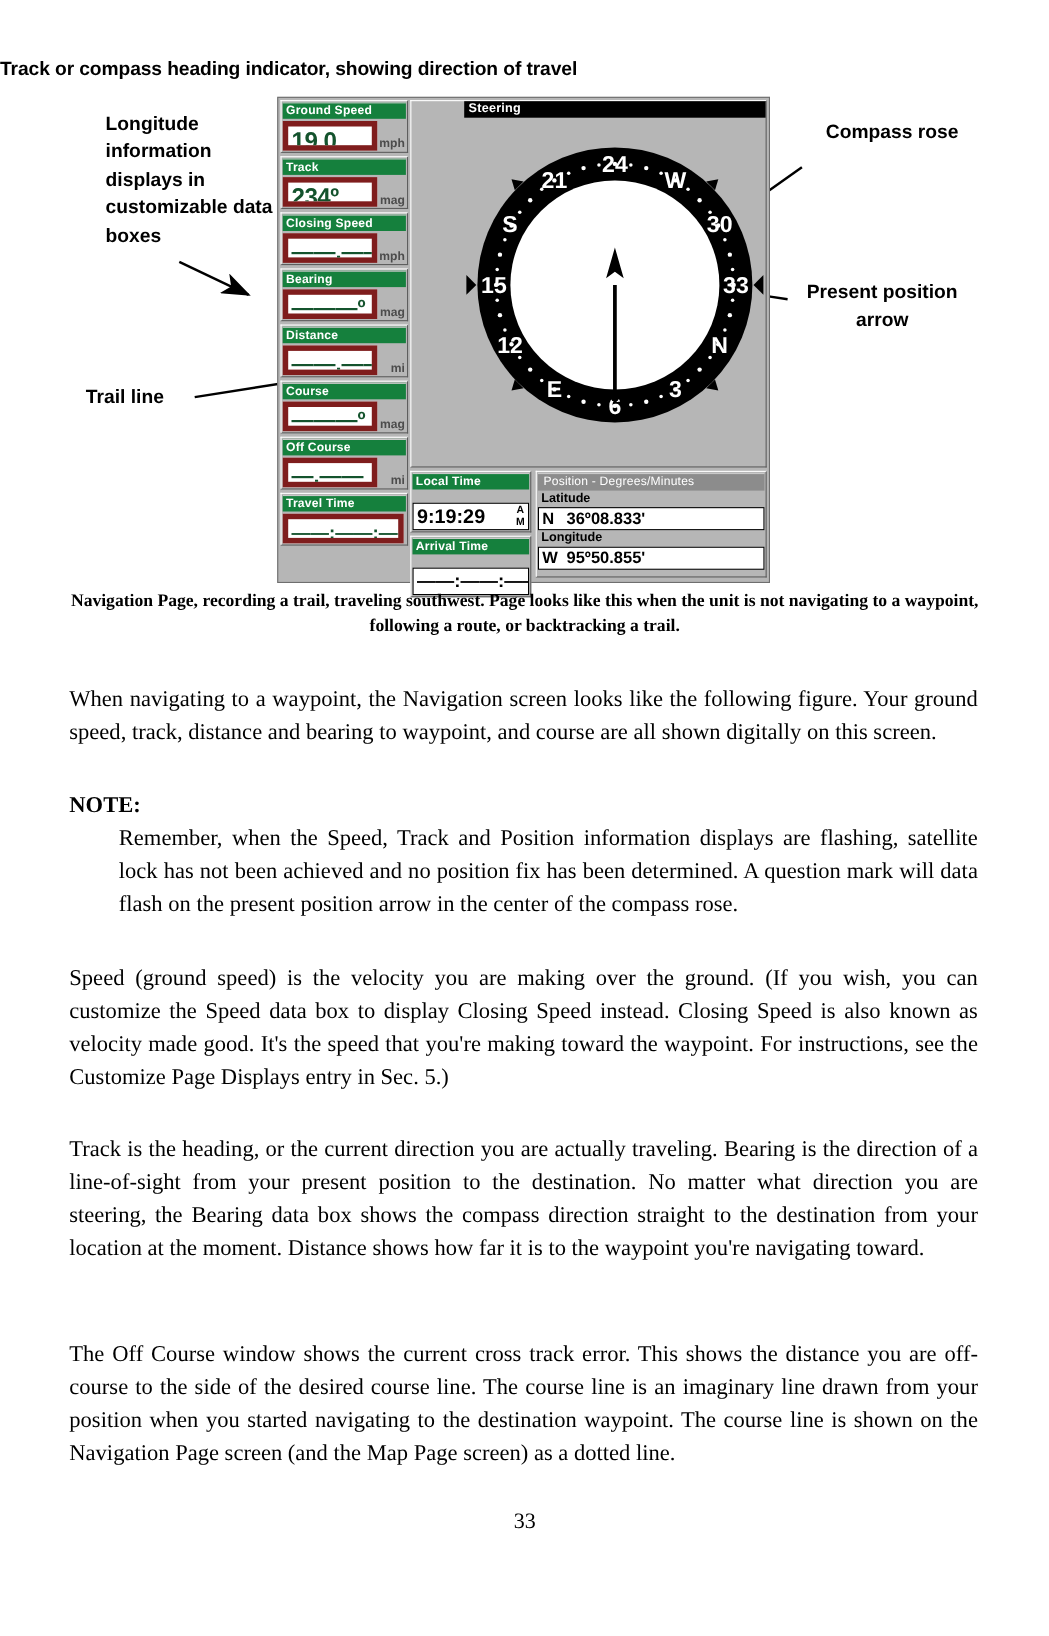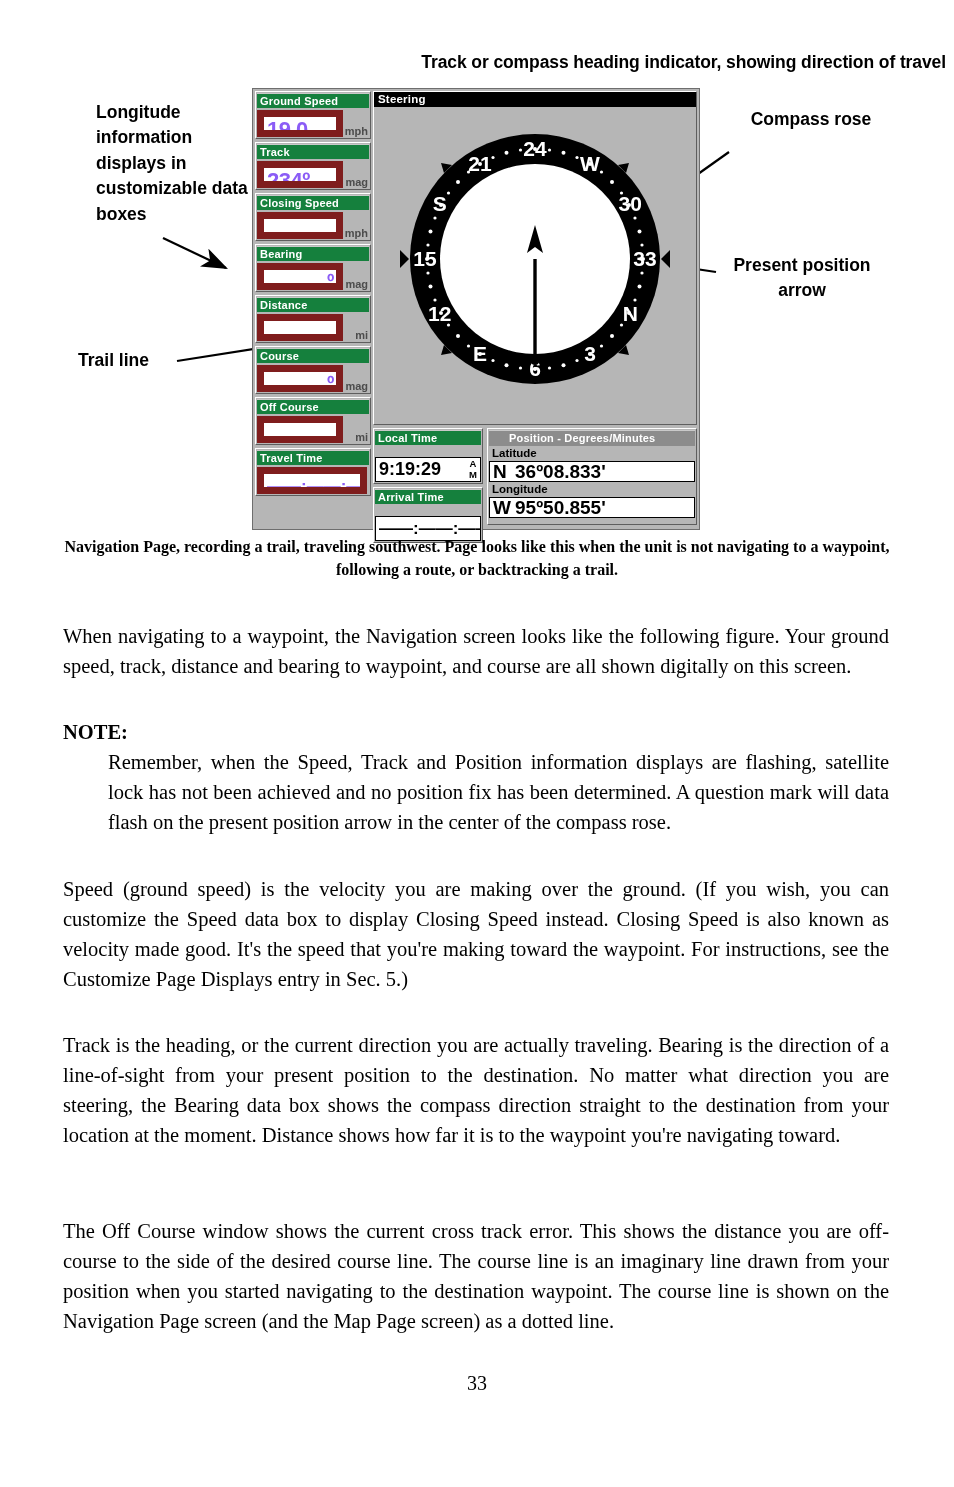--- a/index.html
+++ b/index.html
@@ -16,21 +16,21 @@
     color: #000;
     overflow: hidden;
   }
 
   
   .fig-title {
     position: absolute;
     top: 52px;
     left: 0;
     width: 946px;
-    text-align: right;
+    text-align: left;
     font-family: "Liberation Sans", sans-serif;
     font-weight: bold;
     font-size: 17.5px;
     letter-spacing: -0.1px;
   }
 
   
   .callout {
     position: absolute;
     font-family: "Liberation Sans", sans-serif;
@@ -99,26 +99,26 @@
     position: relative;
     height: 27px;
     margin-top: 2px;
   }
   .dbox-value {
     position: absolute;
     left: 0; top: 0;
     width: 86px;
     height: 27px;
     background: #ffffff;
-    border: 7px solid #7f1d1d;
+    border: 5px solid #7f1d1d;
     box-sizing: border-box;
     font-weight: bold;
     font-size: 22px;
     line-height: 25px;
-    color: #8b5cf6;
+    color: #14532d;
     padding-left: 3px;
     white-space: nowrap;
     overflow: hidden;
     letter-spacing: -0.5px;
     text-decoration: underline;
   }
   .dbox-value.dashes {
     font-size: 20px;
     letter-spacing: 0px;
   }
@@ -136,20 +136,21 @@
     position: absolute;
     left: 120px;
     top: 2px;
     width: 324px;
     height: 334px;
     background: #b6b6b6;
     border: 1px solid #ffffff;
     border-right-color: #5e5e5e;
     border-bottom-color: #5e5e5e;
     box-sizing: border-box;
+    padding-left: 48px;
   }
   #steering-title {
     background: #000000;
     color: #ffffff;
     font-size: 11.5px;
     font-weight: bold;
     line-height: 15px;
     height: 15px;
     padding-left: 4px;
     letter-spacing: 0.2px;
@@ -189,40 +190,40 @@
     border-right-color: #5e5e5e;
     border-bottom-color: #5e5e5e;
     box-sizing: border-box;
     padding: 1px;
     height: 97px;
   }
   .pos-title {
     background: #8c8c8c;
     color: #ffffff;
     font-size: 11px;
-    font-weight: bold;
+    font-weight: normal;
     line-height: 15px;
     height: 15px;
-    padding-left: 20px;
+    padding-left: 5px;
     letter-spacing: 0.2px;
     border-top: 1px solid #c9c9c9;
   }
   .pos-sublabel {
     font-size: 11.5px;
     font-weight: bold;
     color: #000;
     line-height: 15px;
     padding-left: 3px;
   }
   .pos-value {
     background: #ffffff;
     border: 1px solid #000;
     box-sizing: border-box;
     height: 21px;
-    font-size: 19px;
+    font-size: 15px;
     font-weight: bold;
     line-height: 19px;
     padding-left: 3px;
     white-space: nowrap;
   }
   .pos-value .hemi { display: inline-block; width: 22px; }
 
   .timebox-value {
     position: relative;
     height: 25px;

